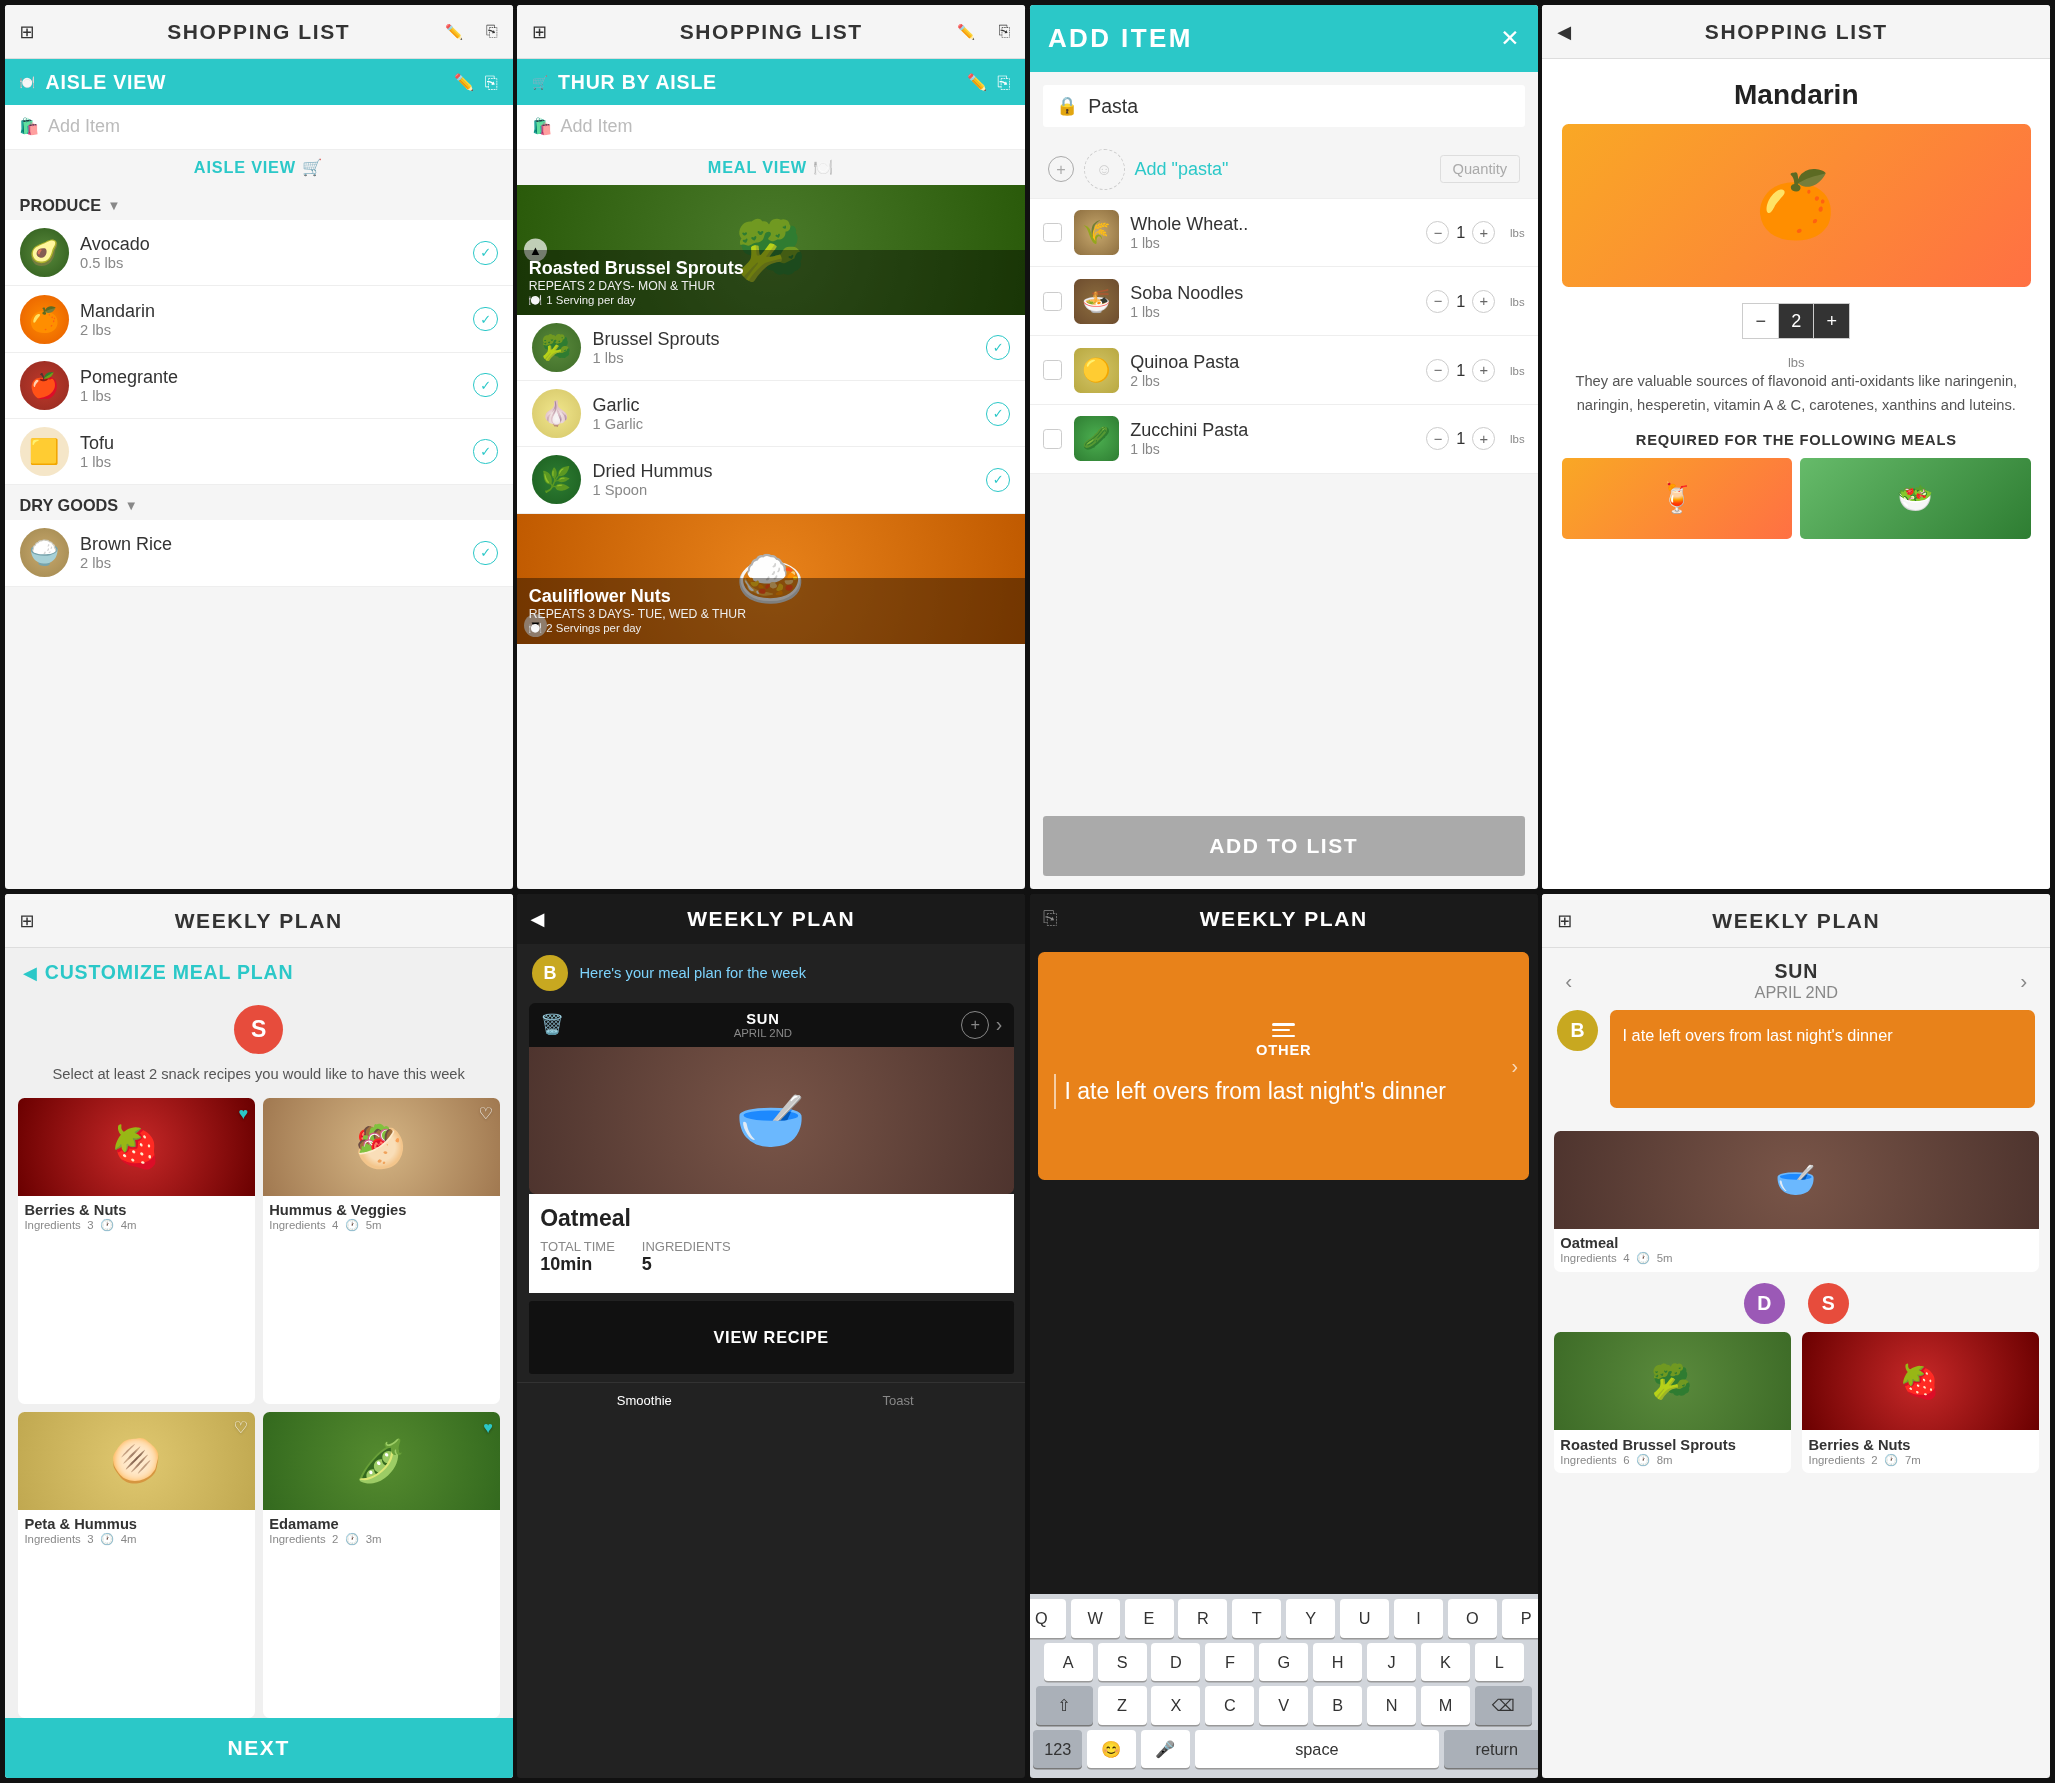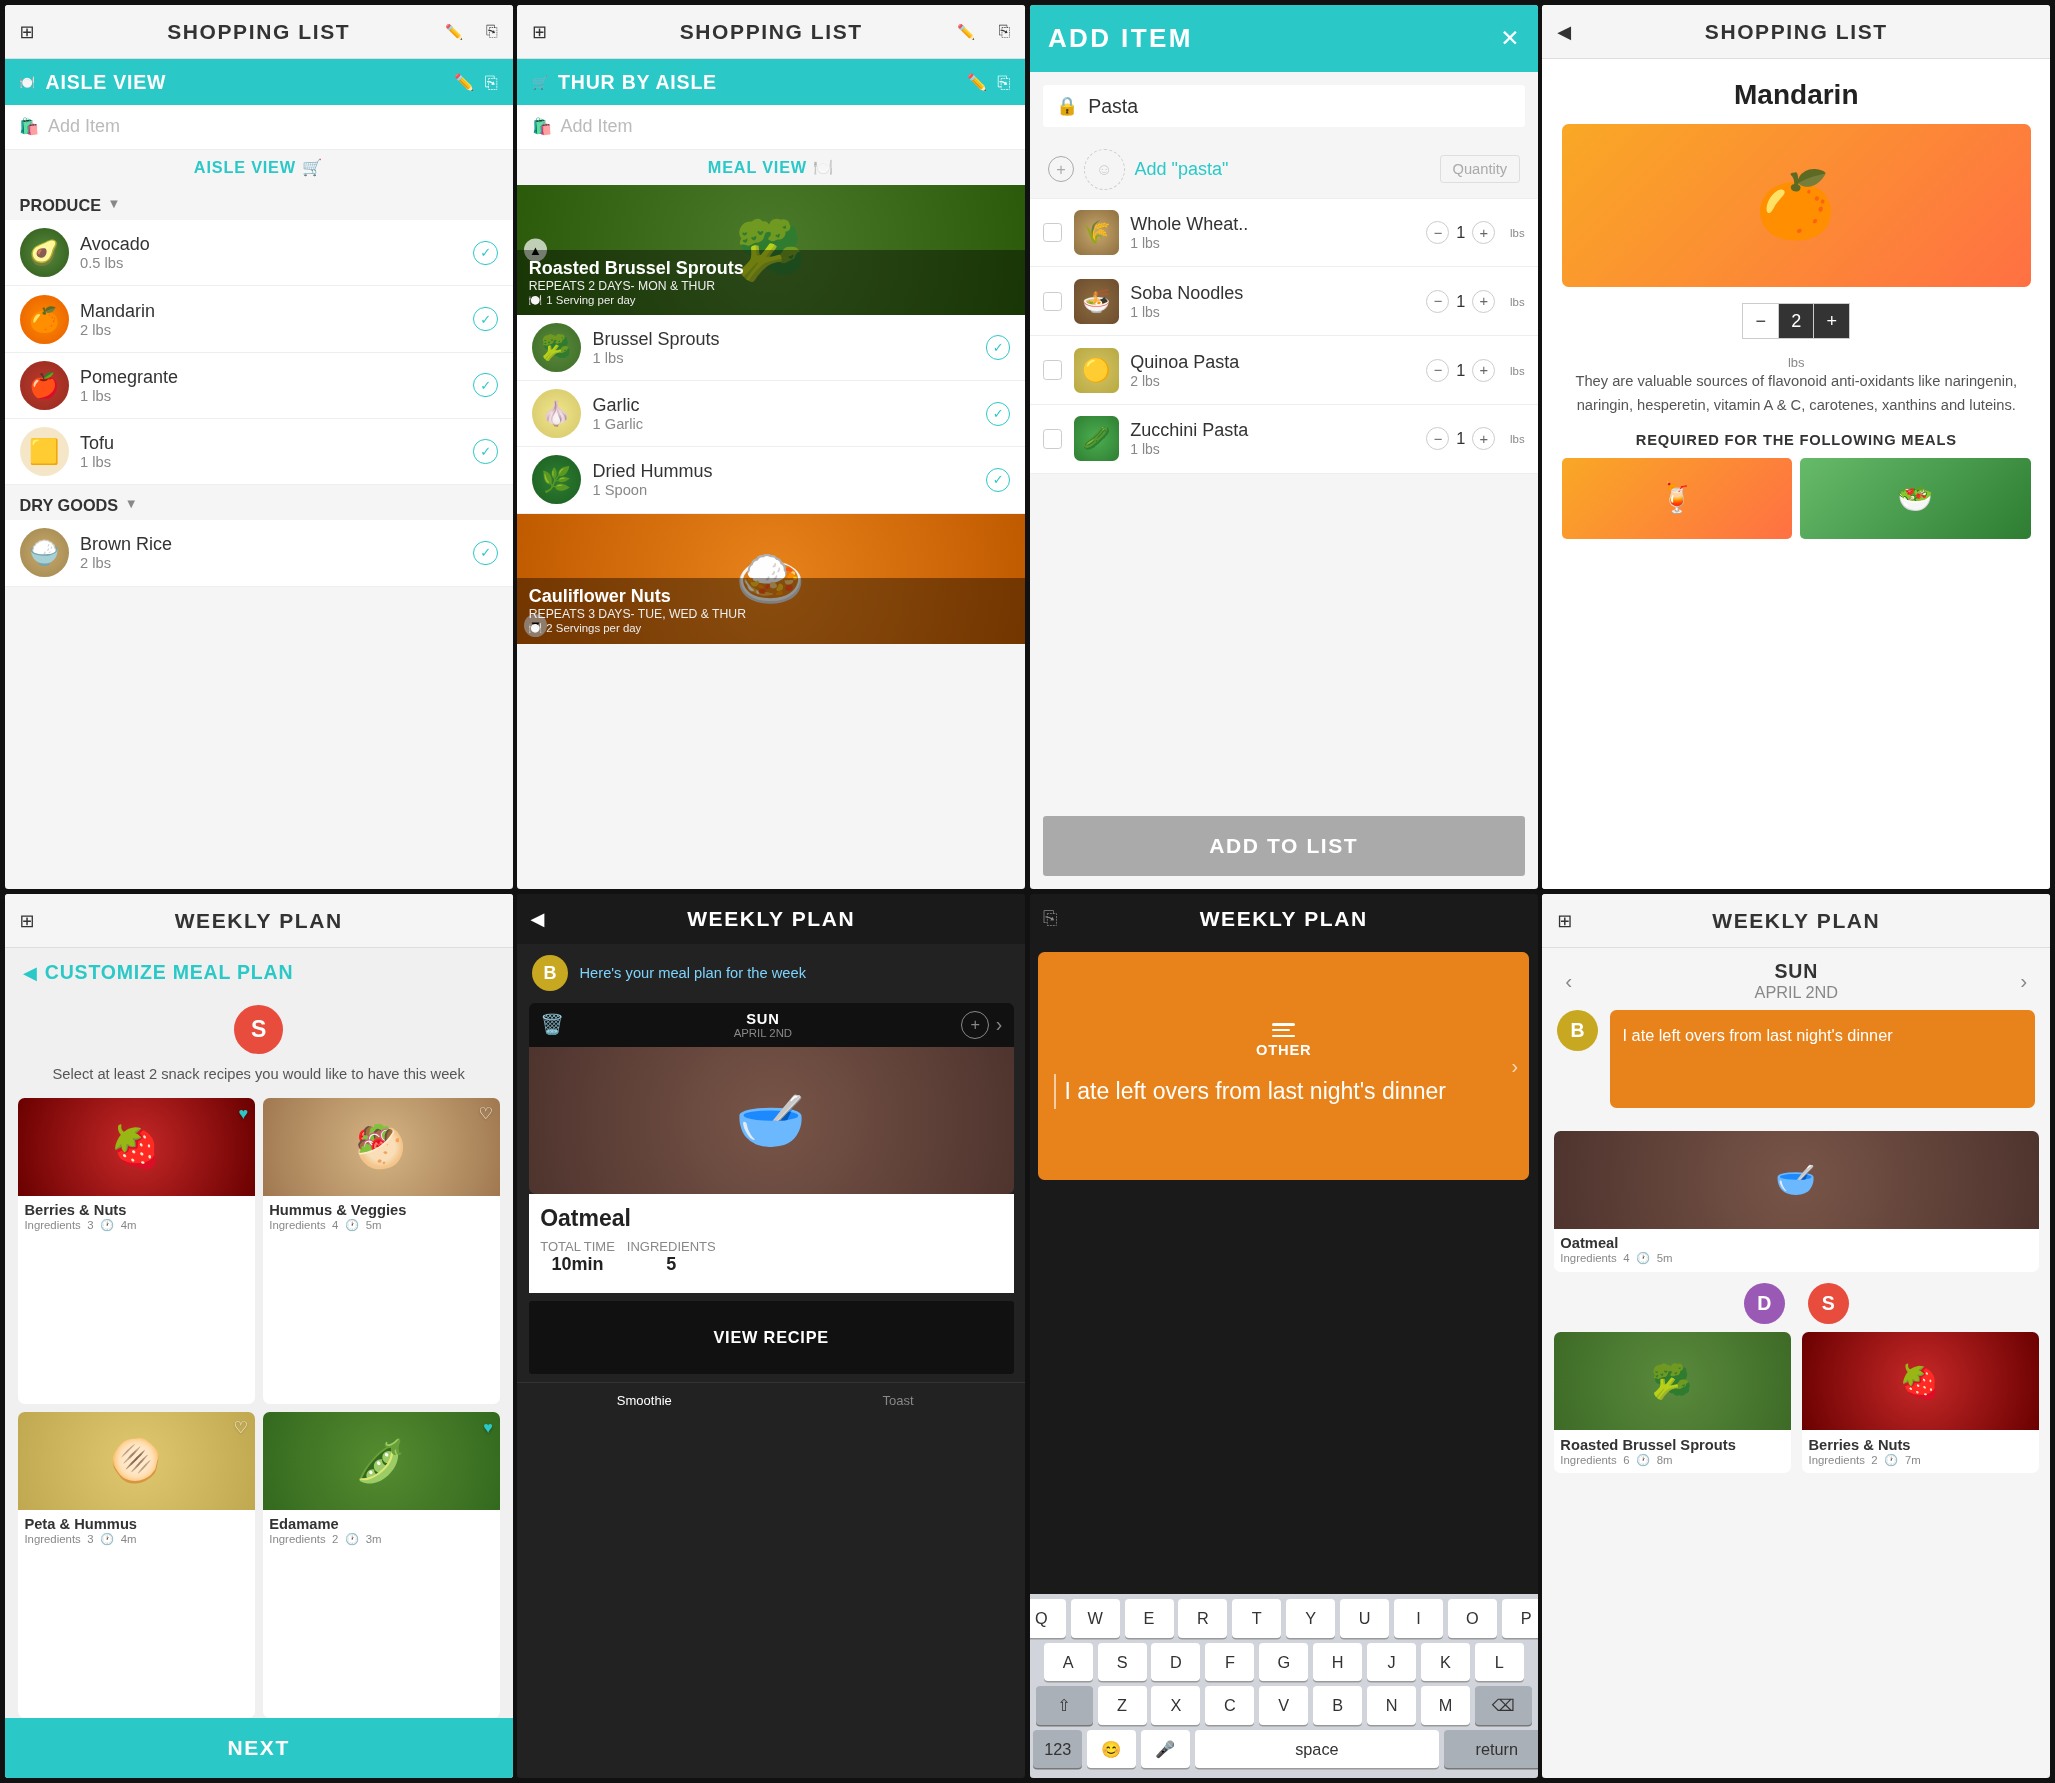--- a/index.html
+++ b/index.html
@@ -16,21 +16,21 @@
     .header-icon-right { position: absolute; right: 14.7px; font-size: 14.7px; color: #333; cursor: pointer; }
 
     .teal-bar { background: #2bc8c8; display: flex; align-items: center; padding: 11.4px 14.7px; gap: 9.8px; }
     .teal-bar-text { color: #fff; font-size: 19.5px; font-weight: 700; letter-spacing: 0.8px; flex: 1; }
     .teal-bar-icon { color: #fff; font-size: 16.3px; cursor: pointer; }
 
     .add-item-row { display: flex; align-items: center; gap: 8.1px; padding: 11.4px 14.7px; background: #fff; border-bottom: 0.8px solid #eee; }
     .add-item-icon { font-size: 16.3px; color: #aaa; }
     .add-item-text { font-size: 18px; color: #bbb; }
 
-    .section-label { font-size: 16.3px; font-weight: 700; color: #333; padding: 11.4px 14.7px 4.9px; display: flex; gap: 6.5px; }
+    .section-label { font-size: 16.3px; font-weight: 700; color: #333; padding: 11.4px 14.7px 4.9px; display: flex; align-items: center; gap: 6.5px; }
     .section-label .arrow { font-size: 13px; color: #888; }
 
     
     .list-item { display: flex; align-items: center; padding: 8.1px 14.7px; border-bottom: 0.8px solid #eee; background: #fff; }
     .food-img { width: 49px; height: 49px; border-radius: 50%; object-fit: cover; display: flex; align-items: center; justify-content: center; font-size: 24.4px; margin-right: 11.4px; flex-shrink: 0; }
     .food-info { flex: 1; }
     .food-name { font-size: 18px; color: #333; font-weight: 500; }
     .food-qty { font-size: 14.7px; color: #888; }
     .check-circle { width: 24.4px; height: 24.4px; border-radius: 50%; border: 1.6px solid #2bc8c8; display: flex; align-items: center; justify-content: center; color: #2bc8c8; font-size: 13px; }
 
@@ -109,21 +109,21 @@
     
     .panel6 { background: #222; }
     .panel6-header { background: #1a1a1a; display: flex; align-items: center; justify-content: center; padding: 13px; position: relative; }
     .panel6-title { color: #fff; font-size: 21px; font-weight: 700; letter-spacing: 1.6px; }
     .panel6-back { position: absolute; left: 13px; color: #fff; font-size: 18px; cursor: pointer; }
     .user-b-avatar { width: 36px; height: 36px; border-radius: 50%; background: #c8a820; display: flex; align-items: center; justify-content: center; color: #fff; font-size: 18px; font-weight: 700; }
     .trash-icon-btn { color: #888; font-size: 19.5px; cursor: pointer; }
     .add-icon-btn { width: 28px; height: 28px; border: 1.6px solid #888; border-radius: 50%; display: flex; align-items: center; justify-content: center; color: #888; font-size: 16.3px; cursor: pointer; }
     .meal-card-body { padding: 11.4px; background: #fff; }
     .meal-card-title { font-size: 23px; font-weight: 700; color: #222; }
-    .meal-card-meta { display: flex; gap: 12px; margin: 6.5px 0; text-align: center; }
+    .meal-card-meta { display: flex; gap: 27px; margin: 6.5px 0; }
     .meal-card-meta-item { font-size: 13px; color: #888; }
     .meal-card-meta-val { font-size: 18px; color: #222; font-weight: 700; }
     .view-recipe-btn { background: #111; color: #fff; font-size: 16.3px; font-weight: 700; letter-spacing: 0.8px; padding: 27px; text-align: center; border-radius: 3.3px; margin: 8.1px 11.4px; cursor: pointer; }
     .bottom-tabs-dark { display: flex; border-top: 0.8px solid #333; }
     .bottom-tab { flex: 1; padding: 9.8px; text-align: center; color: #888; font-size: 13px; cursor: pointer; }
     .bottom-tab.active { color: #fff; }
 
     
     .panel7 { background: #1a1a1a; }
     .panel7-header { background: #1a1a1a; display: flex; align-items: center; justify-content: center; padding: 13px; position: relative; }

